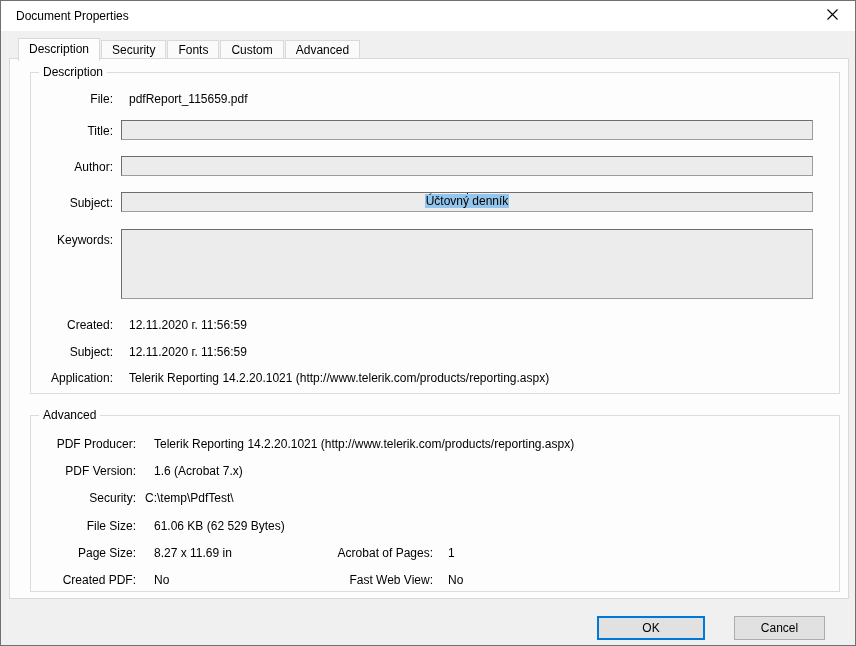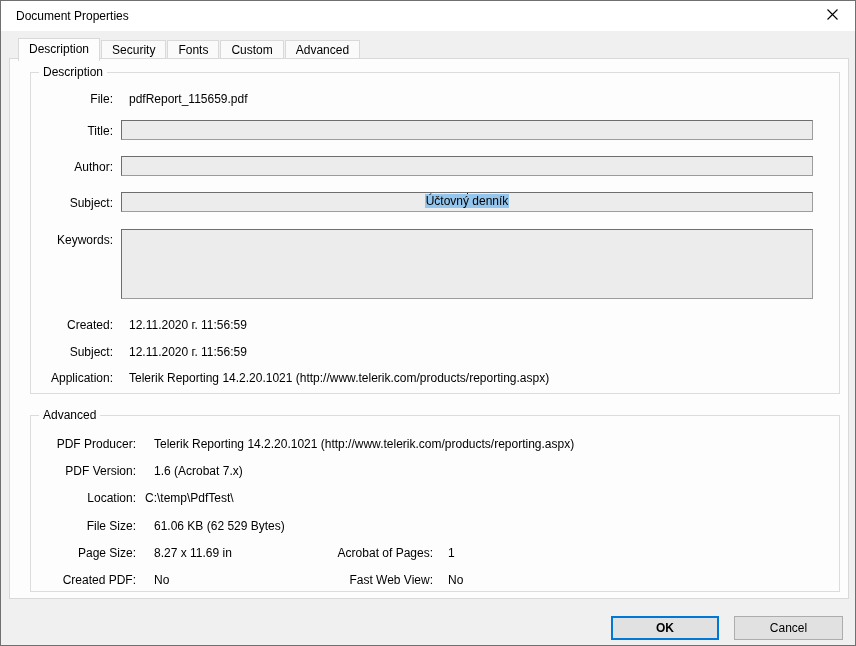--- a/index.html
+++ b/index.html
@@ -35,22 +35,22 @@
   .caret { width:1px; height:14px; background:#000; flex:0 0 1px; }
   .selection { background:var(--selection,#94c5ec); padding:0 1px; white-space:nowrap; }
   .textarea { height:70px; }
   
   .btn {
     position:absolute; top:615px; width:108px; height:24px;
     background:#e1e1e1; border:1px solid #adadad;
     display:flex; align-items:center; justify-content:center;
     font:inherit; cursor:default;
   }
-  .btn-ok { left:610px; border:2px solid var(--accent,#0078d7);font-weight:bold; }
-  .btn-cancel { left:733px; width:109px; }
+  .btn-ok { left:596px; border:2px solid var(--accent,#0078d7); }
+  .btn-cancel { left:733px; width:91px; }
 </style>
 </head>
 <body>
 
 <div class="dialog">
 
   <div class="titlebar">
     <span class="title">Document Properties</span>
   </div>
   <div class="close-btn">
@@ -114,21 +114,21 @@
 
     <div class="group group-adv">
       <span class="group-legend">Advanced</span>
 
       <div class="field-label" style="left:0;top:21px;width:105px">PDF Producer:</div>
       <div class="field-value" style="left:115px;top:21px">Telerik Reporting 14.2.20.1021 (http://www.telerik.com/products/reporting.aspx)</div>
 
       <div class="field-label" style="left:0;top:48px;width:105px">PDF Version:</div>
       <div class="field-value" style="left:115px;top:48px">1.6 (Acrobat 7.x)</div>
 
-      <div class="field-label" style="left:0;top:75px;width:105px">Location:</div>
+      <div class="field-label" style="left:0;top:75px;width:105px">Security:</div>
       <div class="field-value" style="left:106px;top:75px">C:\temp\PdfTest\</div>
 
       <div class="field-label" style="left:0;top:103px;width:105px">File Size:</div>
       <div class="field-value" style="left:115px;top:103px">61.06 KB (62 529 Bytes)</div>
 
       <div class="field-label" style="left:0;top:130px;width:105px">Page Size:</div>
       <div class="field-value" style="left:115px;top:130px">8.27 x 11.69 in</div>
 
       <div class="field-label" style="left:300px;top:130px;width:102px">Acrobat of Pages:</div>
       <div class="field-value" style="left:409px;top:130px">1</div>

